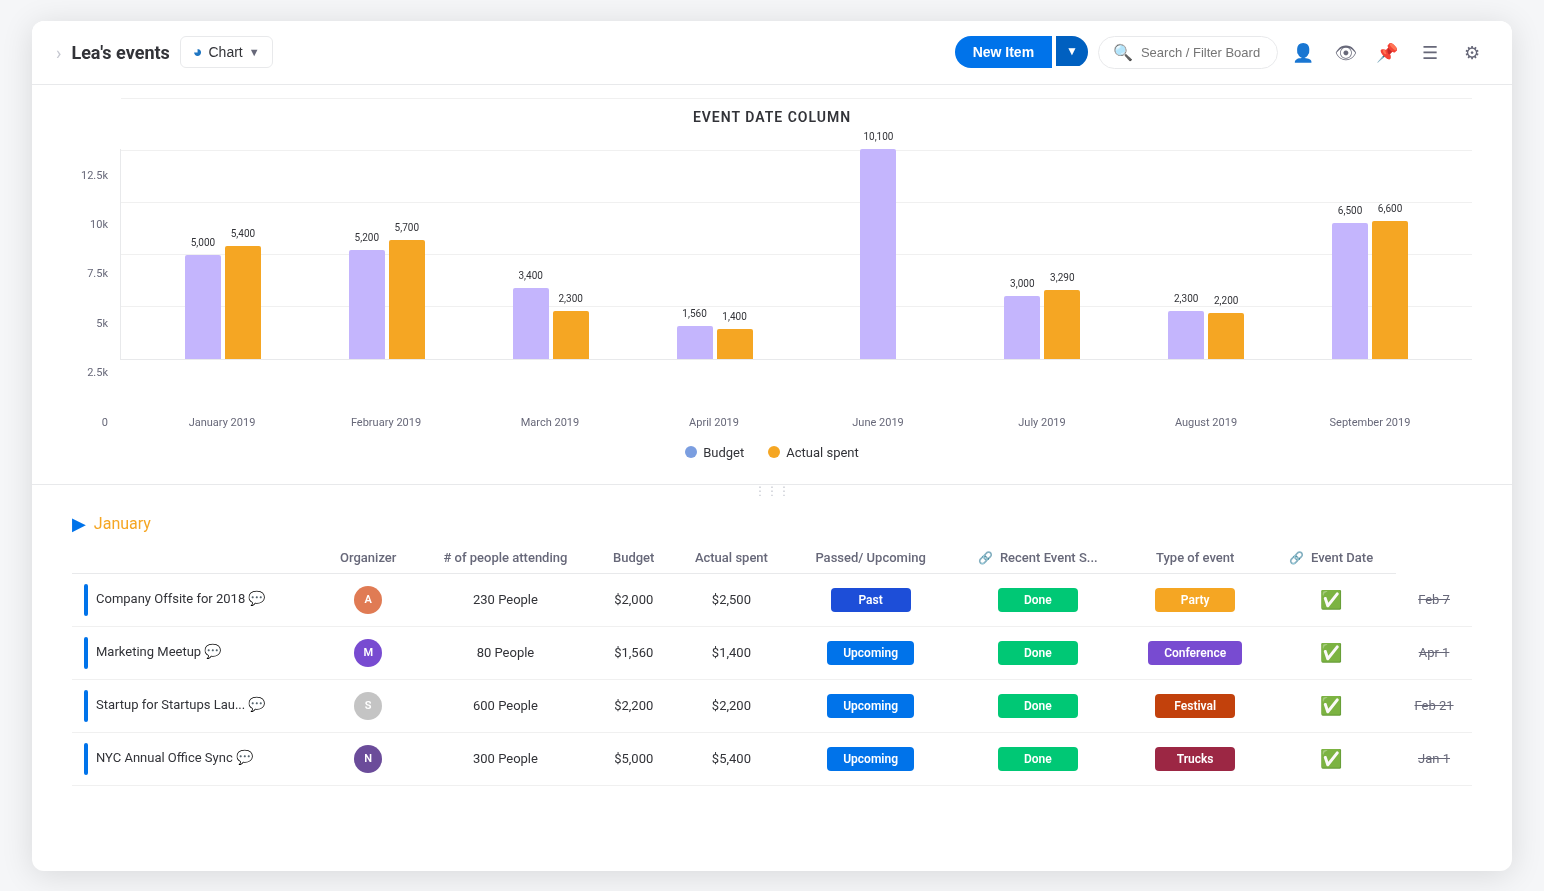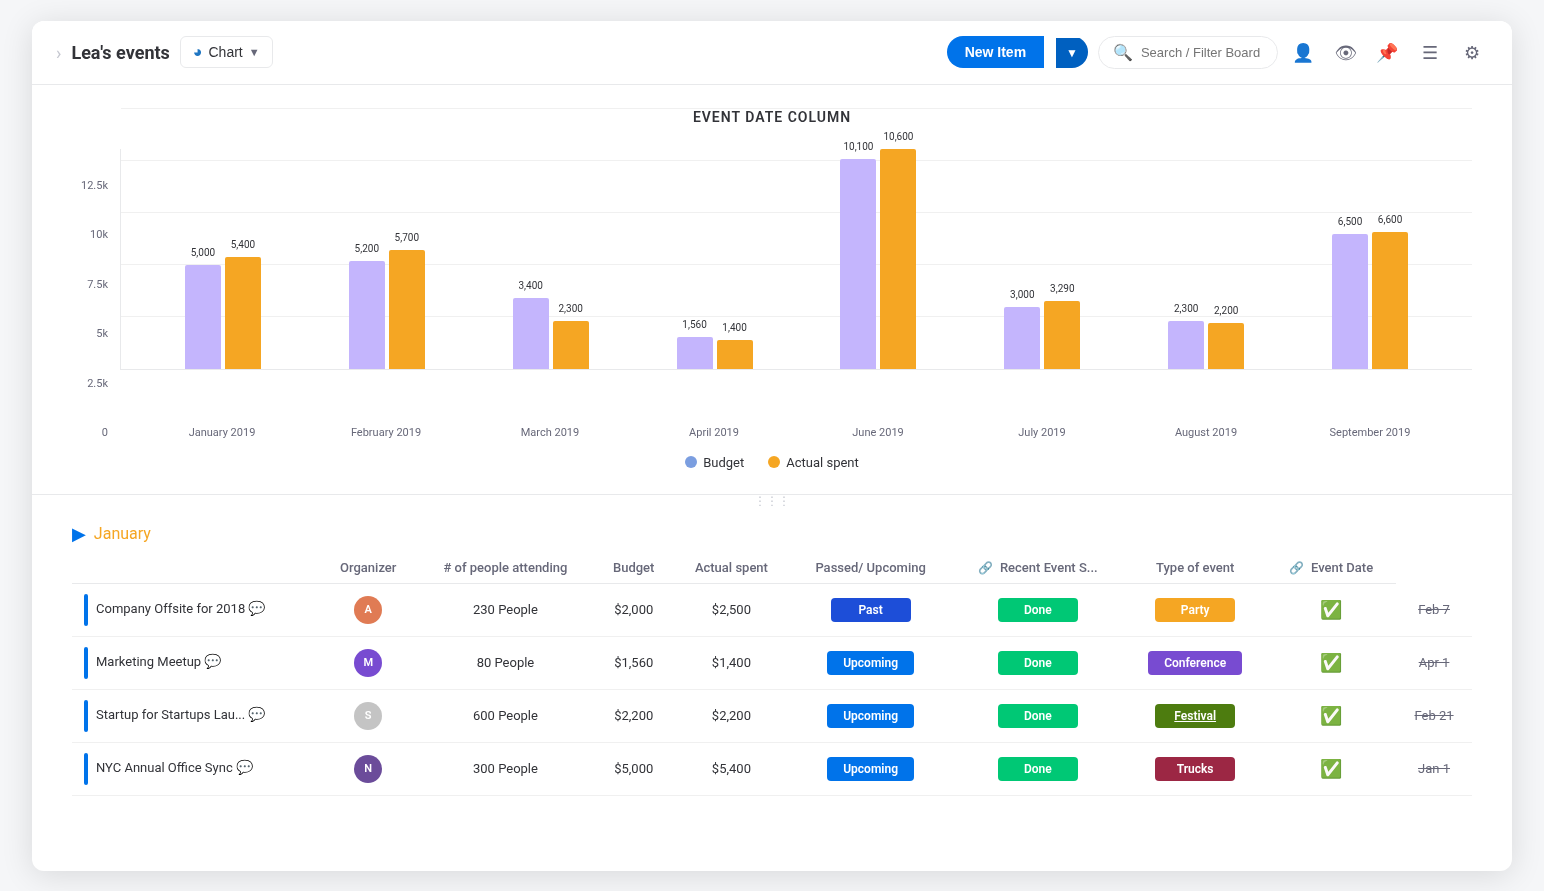--- a/index.html
+++ b/index.html
@@ -62,22 +62,22 @@
       font-size: 16px;
       color: #1f76c2;
     }
     .header-right {
       display: flex;
       align-items: center;
       gap: 10px;
     }
     .new-item-btn {
       display: flex;
-      align-items: flex-end;
-      gap: 12px;
+      align-items: flex-start;
+      gap: 4px;
       border-radius: 20px;
       overflow: hidden;
       cursor: pointer;
     }
     .new-item-main {
       background: #0073ea;
       color: #fff;
       padding: 8px 18px;
       font-size: 14px;
       font-weight: 600;
@@ -412,23 +412,20 @@
               <div class="bar budget" style="height: 32.448px; width: 36px;">
                 <span class="bar-label">1,560</span>
               </div>
               <div class="bar actual" style="height: 29.12px; width: 36px;">
                 <span class="bar-label">1,400</span>
               </div>
             </div>
             <div class="bar-group">
               <div class="bar budget" style="height: 210.08px; width: 36px;">
                 <span class="bar-label">10,100</span>
-              </div>
-              <div class="bar actual" style="height: 220.48px; width: 36px;">
-                <span class="bar-label">10,600</span>
               </div>
             </div>
             <div class="bar-group">
               <div class="bar budget" style="height: 62.4px; width: 36px;">
                 <span class="bar-label">3,000</span>
               </div>
               <div class="bar actual" style="height: 68.432px; width: 36px;">
                 <span class="bar-label">3,290</span>
               </div>
             </div>
@@ -521,21 +518,21 @@
             <td><span class="date-text">Apr 1</span></td>
           </tr>
           <tr>
             <td style="text-align: left;"><span class="row-indicator" style="background: rgb(0, 115, 234);"></span><span>Startup for Startups Lau...</span><span class="comment-icon"> 💬</span></td>
             <td><div class="avatar" style="background: rgb(196, 196, 196); margin: 0px auto;">S</div></td>
             <td>600 People</td>
             <td>$2,200</td>
             <td>$2,200</td>
             <td><span class="status-badge" style="background: rgb(0, 115, 234);">Upcoming</span></td>
             <td><span class="status-badge" style="background: rgb(0, 200, 117);">Done</span></td>
-            <td><span class="status-badge" style="background: #4d7c0f; text-decoration: underline;">Festival</span></td>
+            <td><span class="status-badge" style="background: #c2410c;">Festival</span></td>
             <td><span class="check-icon">✅</span></td>
             <td><span class="date-text">Feb 21</span></td>
           </tr>
           <tr>
             <td style="text-align: left;"><span class="row-indicator" style="background: rgb(0, 115, 234);"></span><span>NYC Annual Office Sync</span><span class="comment-icon"> 💬</span></td>
             <td><div class="avatar" style="background: rgb(107, 76, 154); margin: 0px auto;">N</div></td>
             <td>300 People</td>
             <td>$5,000</td>
             <td>$5,400</td>
             <td><span class="status-badge" style="background: rgb(0, 115, 234);">Upcoming</span></td>

